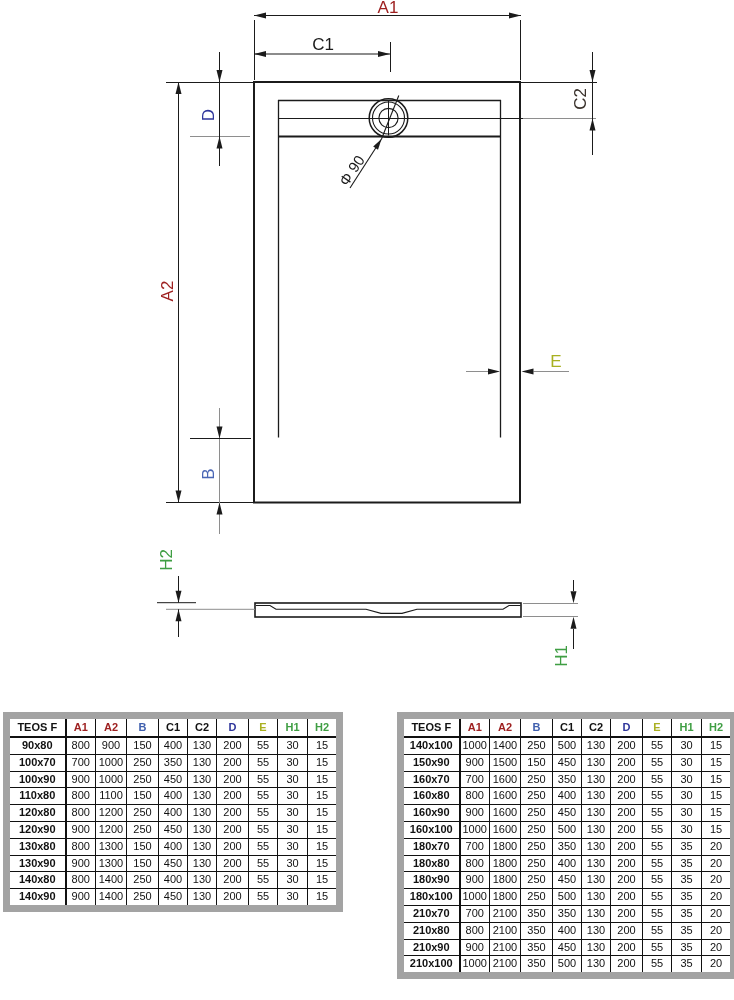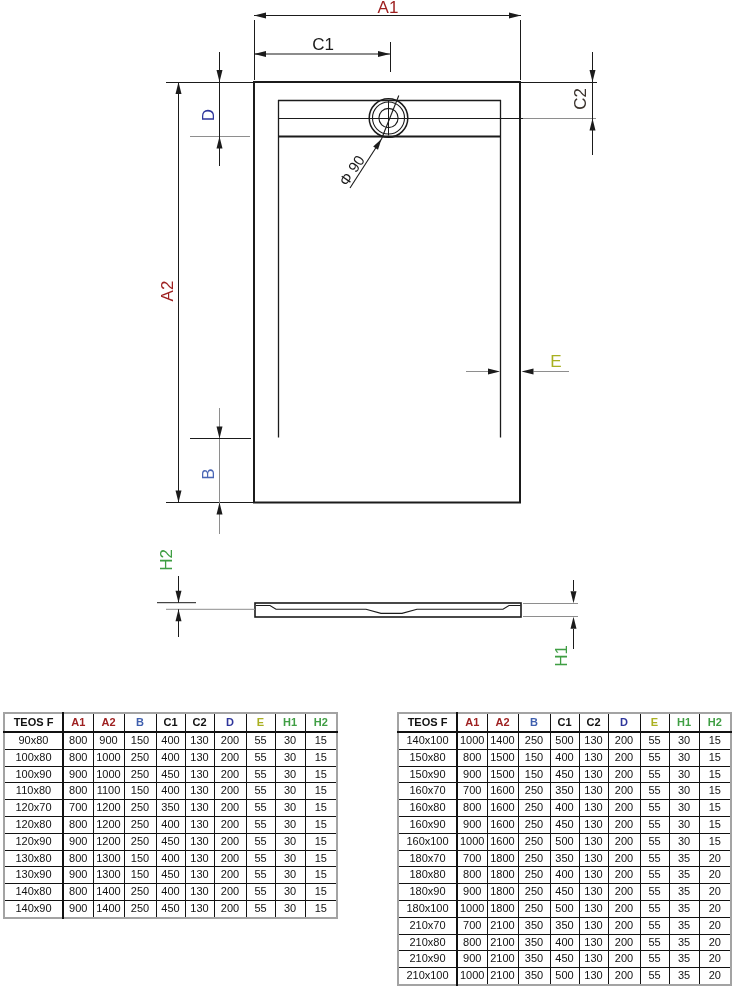--- a/index.html
+++ b/index.html
@@ -1,26 +1,26 @@
 <!DOCTYPE html>
 <html><head>
 <meta charset="utf-8">
 <style>
   html,body{margin:0;padding:0;background:#ffffff;}
   .sheet{position:relative;width:734px;height:1000px;background:#ffffff;overflow:hidden;
          font-family:"Liberation Sans",sans-serif;}
   svg text{font-family:"Liberation Sans",sans-serif;}
   .dim-table{position:absolute;border-collapse:collapse;table-layout:fixed;background:#fff;
-             border:2px solid #a3a3a3;}
+             border:7px solid #a3a3a3;}
   .dim-table th,.dim-table td{border:1px solid #111;text-align:center;vertical-align:middle;
              font-size:11px;padding:0;height:15.8px;line-height:15.8px;overflow:hidden;
              font-family:"Liberation Sans",sans-serif;color:#111;}
   .dim-table thead th{border-bottom:2px solid #111;font-weight:bold;height:17px;}
   .dim-table thead th:first-child,.dim-table td.rowlabel{border-right:2px solid #111;}
-  .dim-table td.rowlabel{font-weight:normal;margin-left:47px;}
+  .dim-table td.rowlabel{font-weight:bold;margin-left:47px;}
 </style>
 </head>
 <body>
 
 <div class="sheet">
 
   <svg width="734" height="700" viewBox="0 0 734 700" style="position:absolute;left:0;top:0;">
 
     <g stroke="#1b1b1b" fill="none">
       <rect x="254" y="82" width="266" height="420.5" stroke-width="2"></rect>
@@ -155,25 +155,25 @@
           <td>900</td>
           <td>150</td>
           <td>400</td>
           <td>130</td>
           <td>200</td>
           <td>55</td>
           <td>30</td>
           <td>15</td>
         </tr>
         <tr>
-          <td class="rowlabel">100x80</td>
-          <td>800</td>
-          <td>1000</td>
-          <td>250</td>
-          <td>400</td>
+          <td class="rowlabel">100x70</td>
+          <td>700</td>
+          <td>1000</td>
+          <td>250</td>
+          <td>350</td>
           <td>130</td>
           <td>200</td>
           <td>55</td>
           <td>30</td>
           <td>15</td>
         </tr>
         <tr>
           <td class="rowlabel">100x90</td>
           <td>900</td>
           <td>1000</td>
@@ -184,32 +184,20 @@
           <td>55</td>
           <td>30</td>
           <td>15</td>
         </tr>
         <tr>
           <td class="rowlabel">110x80</td>
           <td>800</td>
           <td>1100</td>
           <td>150</td>
           <td>400</td>
-          <td>130</td>
-          <td>200</td>
-          <td>55</td>
-          <td>30</td>
-          <td>15</td>
-        </tr>
-        <tr>
-          <td class="rowlabel">120x70</td>
-          <td>700</td>
-          <td>1200</td>
-          <td>250</td>
-          <td>350</td>
           <td>130</td>
           <td>200</td>
           <td>55</td>
           <td>30</td>
           <td>15</td>
         </tr>
         <tr>
           <td class="rowlabel">120x80</td>
           <td>800</td>
           <td>1200</td>
@@ -317,32 +305,20 @@
           <td>1400</td>
           <td>250</td>
           <td>500</td>
           <td>130</td>
           <td>200</td>
           <td>55</td>
           <td>30</td>
           <td>15</td>
         </tr>
         <tr>
-          <td class="rowlabel">150x80</td>
-          <td>800</td>
-          <td>1500</td>
-          <td>150</td>
-          <td>400</td>
-          <td>130</td>
-          <td>200</td>
-          <td>55</td>
-          <td>30</td>
-          <td>15</td>
-        </tr>
-        <tr>
           <td class="rowlabel">150x90</td>
           <td>900</td>
           <td>1500</td>
           <td>150</td>
           <td>450</td>
           <td>130</td>
           <td>200</td>
           <td>55</td>
           <td>30</td>
           <td>15</td>

